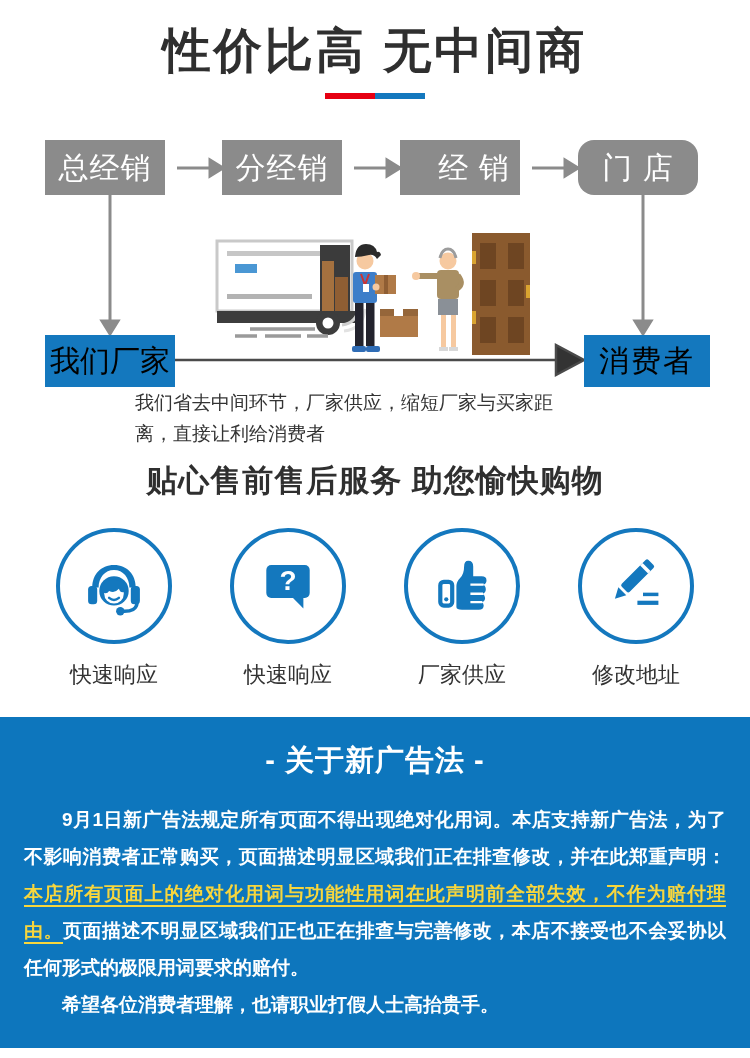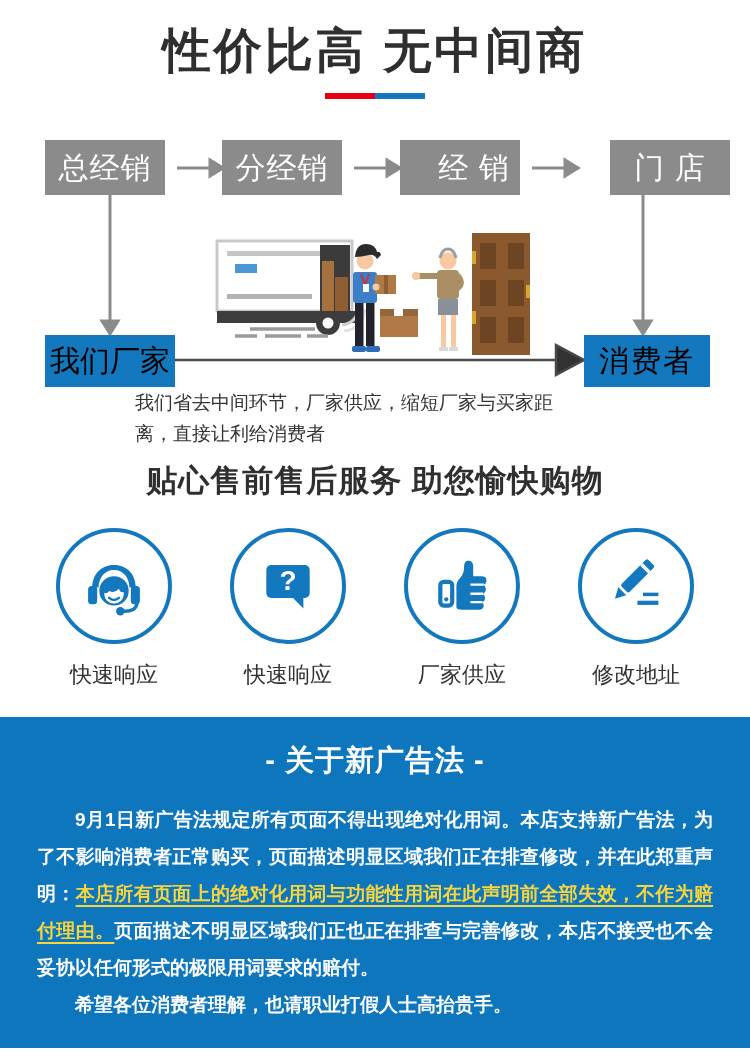--- a/index.html
+++ b/index.html
@@ -24,21 +24,21 @@
   .diagram { position:relative; height:318px; }
   .connectors, .illus { position:absolute; pointer-events:none; }
   .connectors { left:0; top:0; }
   .illus { left:195px; top:93px; }
   .gbox {
     position:absolute; top:10px; width:120px; height:55px;
     background:#8b8b8b; color:#ffffff; font-size:30px;
     line-height:55px; text-align:center; letter-spacing:1px;
   }
   .gbox.b1 { left:45px; }  .gbox.b2 { left:222px; }
-  .gbox.b3 { left:400px;padding-left:28px; } .gbox.b4 { left:610px; }
+  .gbox.b3 { left:400px;padding-left:28px; } .gbox.b4 { left:578px;border-radius:16px; }
   .bbox {
     position:absolute; top:205px; height:52px; background:#1478be;
     color:#000000; text-align:center; line-height:52px; font-size:30px;
   }
   .bbox.factory  { left:45px;  width:130px; }
   .bbox.consumer { left:584px; width:126px; letter-spacing:2px; }
   .caption {
     position:absolute; top:257px; left:135px; width:480px;
     text-align:left; font-size:19px; line-height:31px; color:#333333;
   }
@@ -53,21 +53,21 @@
   .circle {
     width:116px; height:116px; border:4px solid #1478be; border-radius:50%;
     margin:0 auto; display:flex; align-items:center; justify-content:center;
     background:#ffffff;
   }
   .service-label { margin-top:16px; font-size:22px; color:#333333; }
 
   
   .notice {
     margin-top:27px; height:331px; background:#0d76bd;
-    padding:24px 37px 0; color:#ffffff;
+    padding:24px 24px 0; color:#ffffff;
   }
   .notice-title {
     text-align:center; font-size:29px; font-weight:bold;
     letter-spacing:1px; margin-bottom:20px;
   }
   .notice-p {
     font-size:19px; font-weight:bold; line-height:37px;
     text-align:justify; text-indent:2em;
   }
   .notice-p + .notice-p { text-align:left; }

